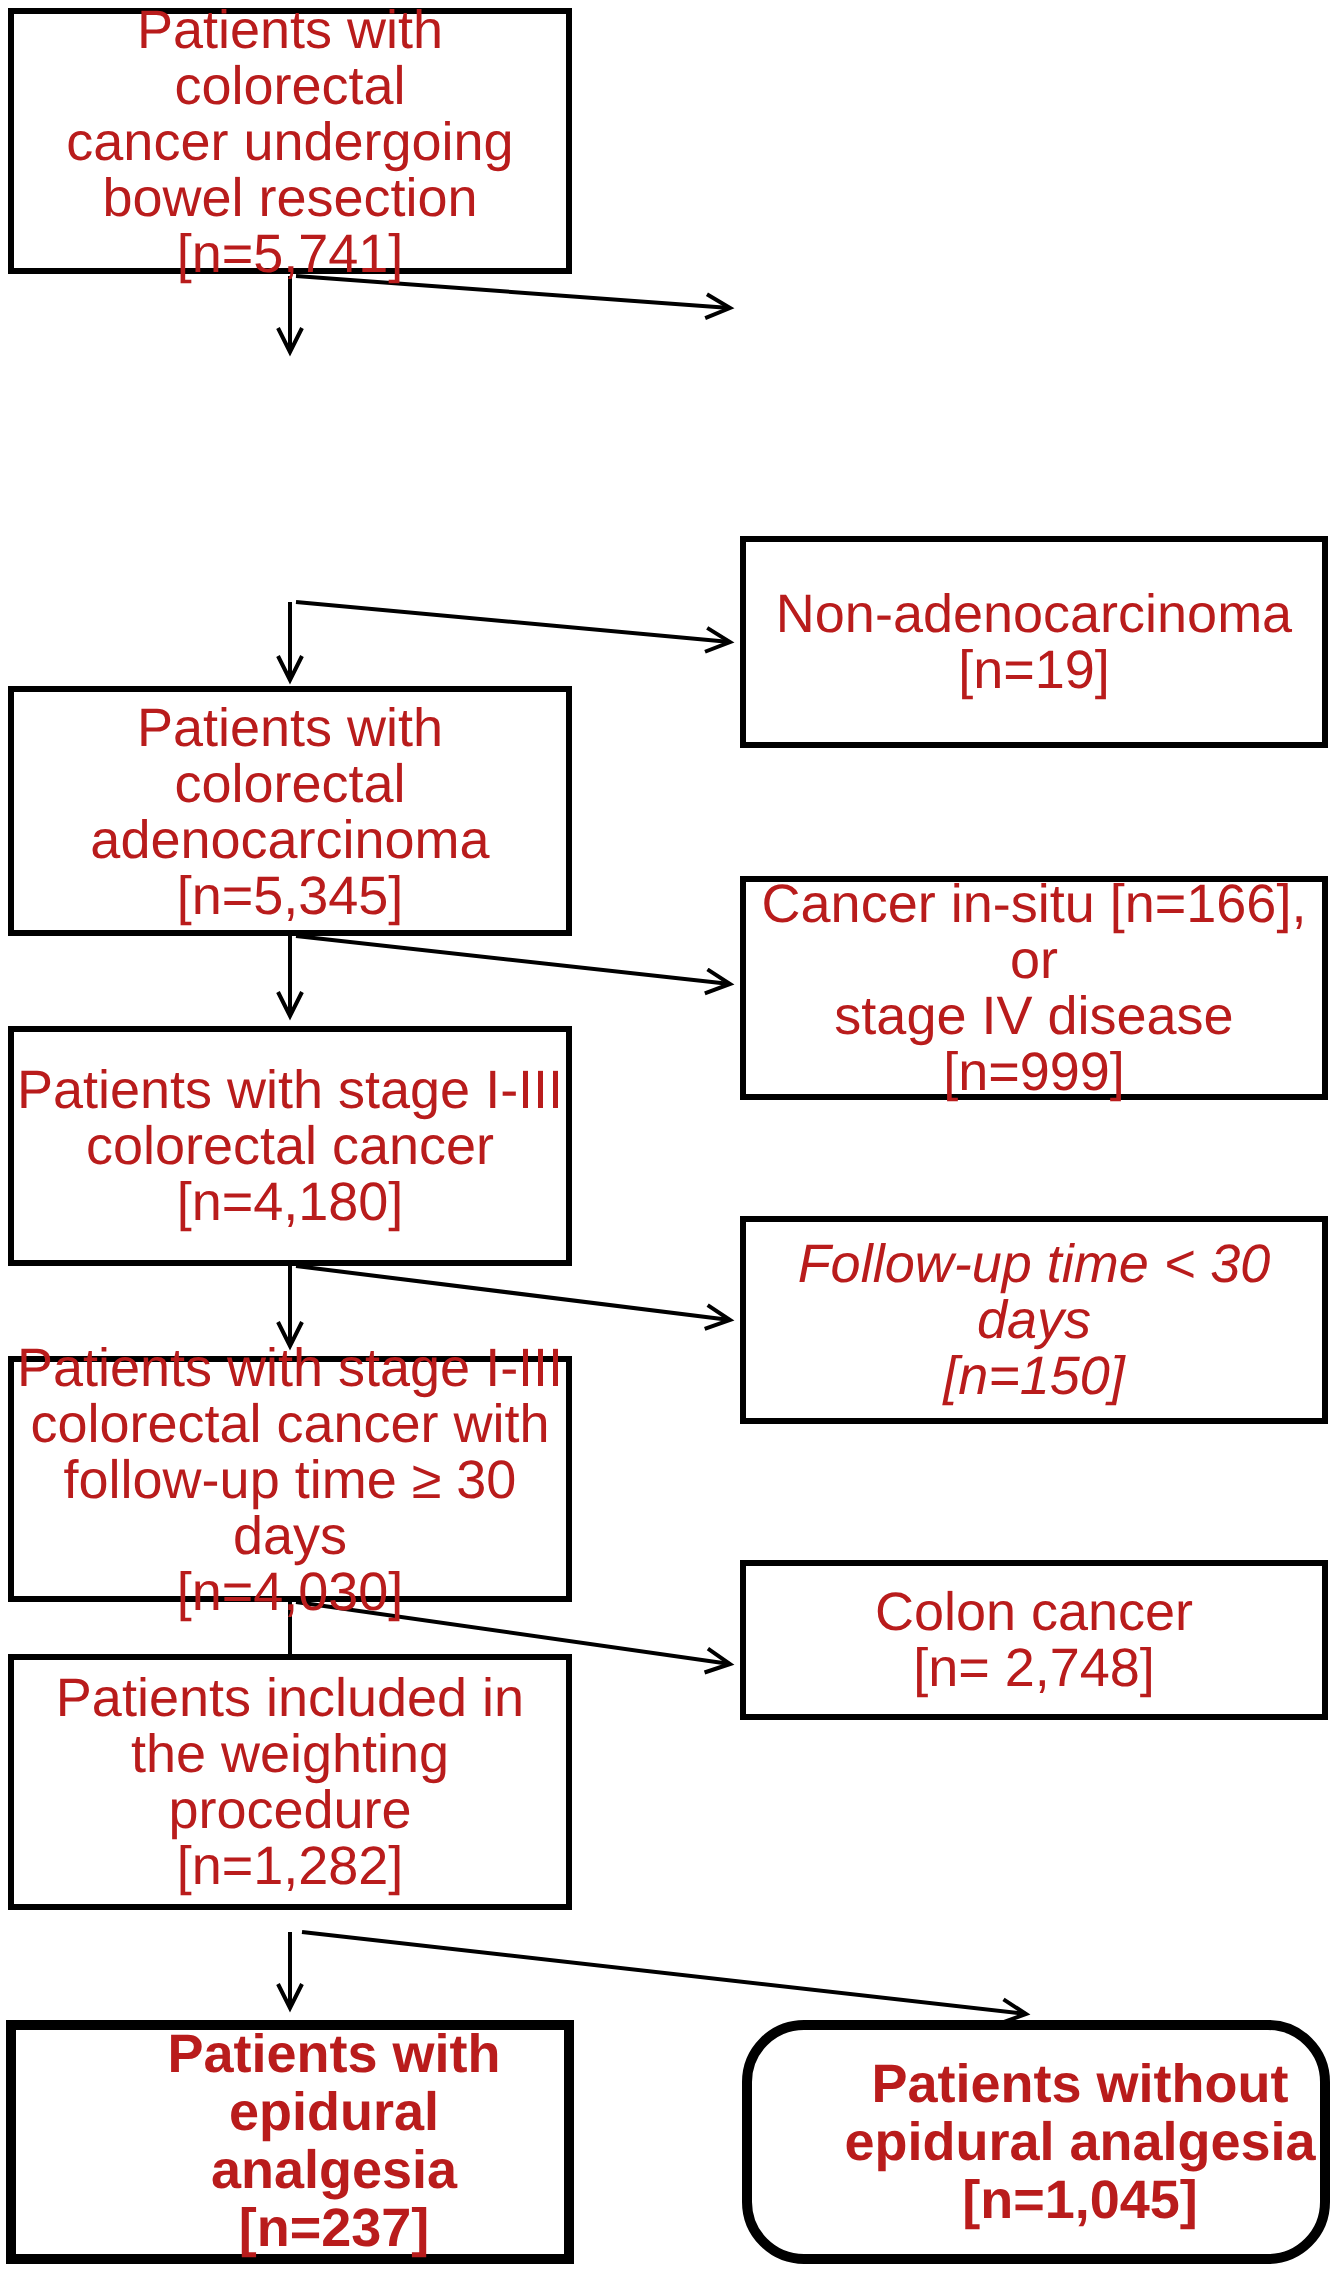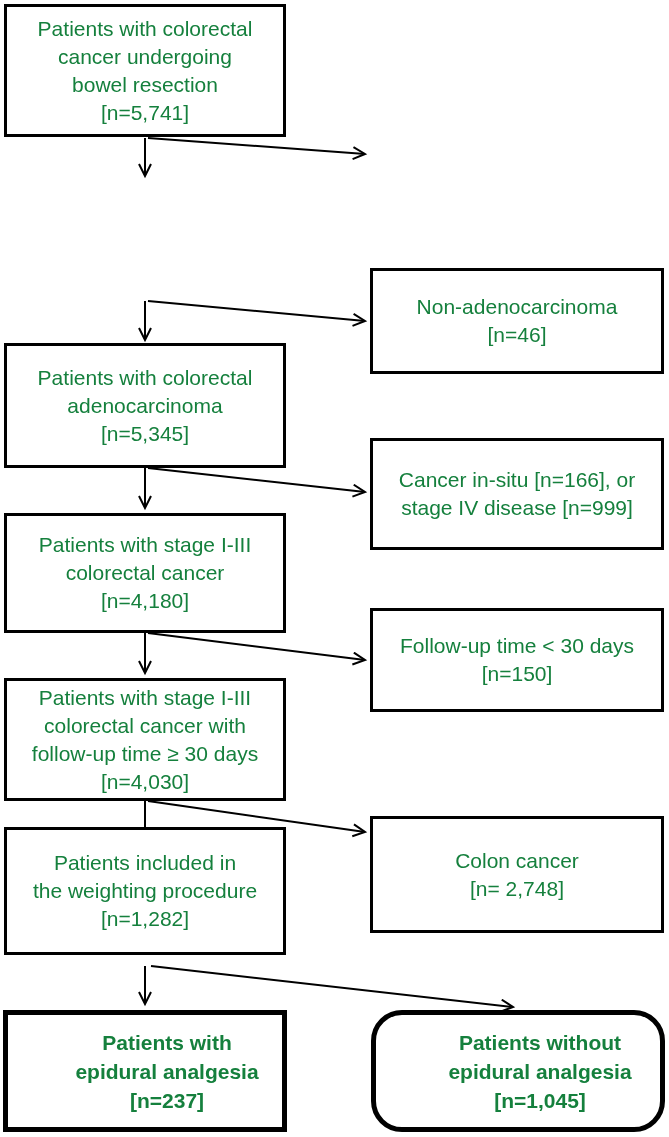--- a/index.html
+++ b/index.html
@@ -27,23 +27,23 @@
     box-sizing: border-box;
     border: 3px solid #000000;
     background: #ffffff;
     display: flex;
     align-items: center;
     justify-content: center;
     text-align: center;
   }
   .box-text {
     white-space: pre-line;
-    font-size: 21px;
+    font-size: 27px;
     line-height: 28px;
-    color: #15803d;
+    color: #b91c1c;
   }
   .outcome {
     border-width: 5px;
     padding-left: 44px;
   }
   .outcome .box-text {
     font-weight: bold;
     line-height: 29px;
   }
 </style>
@@ -104,34 +104,34 @@
 
   <div class="box" style="left:4px; top:827px; width:282px; height:128px;">
     <span class="box-text">Patients included in
 the weighting procedure
 [n=1,282]</span>
   </div>
 
 
   <div class="box" style="left:370px; top:268px; width:294px; height:106px;">
     <span class="box-text">Non-adenocarcinoma
-[n=46]</span>
+[n=19]</span>
   </div>
 
   <div class="box" style="left:370px; top:438px; width:294px; height:112px;">
     <span class="box-text">Cancer in-situ [n=166], or
 stage IV disease [n=999]</span>
   </div>
 
-  <div class="box" style="left:370px; top:608px; width:294px; height:104px;">
+  <div class="box" style="left:370px; top:608px; width:294px; height:104px;font-style:italic;">
     <span class="box-text">Follow-up time &lt; 30 days
 [n=150]</span>
   </div>
 
-  <div class="box" style="left:370px; top:780px; width:294px; height:117px;margin-top:36px;">
+  <div class="box" style="left:370px; top:780px; width:294px; height:80px;">
     <span class="box-text">Colon cancer
 [n= 2,748]</span>
   </div>
 
   <div class="box outcome" style="left:3px; top:1010px; width:284px; height:122px;">
     <span class="box-text">Patients with
 epidural analgesia
 [n=237]</span>
   </div>
 

